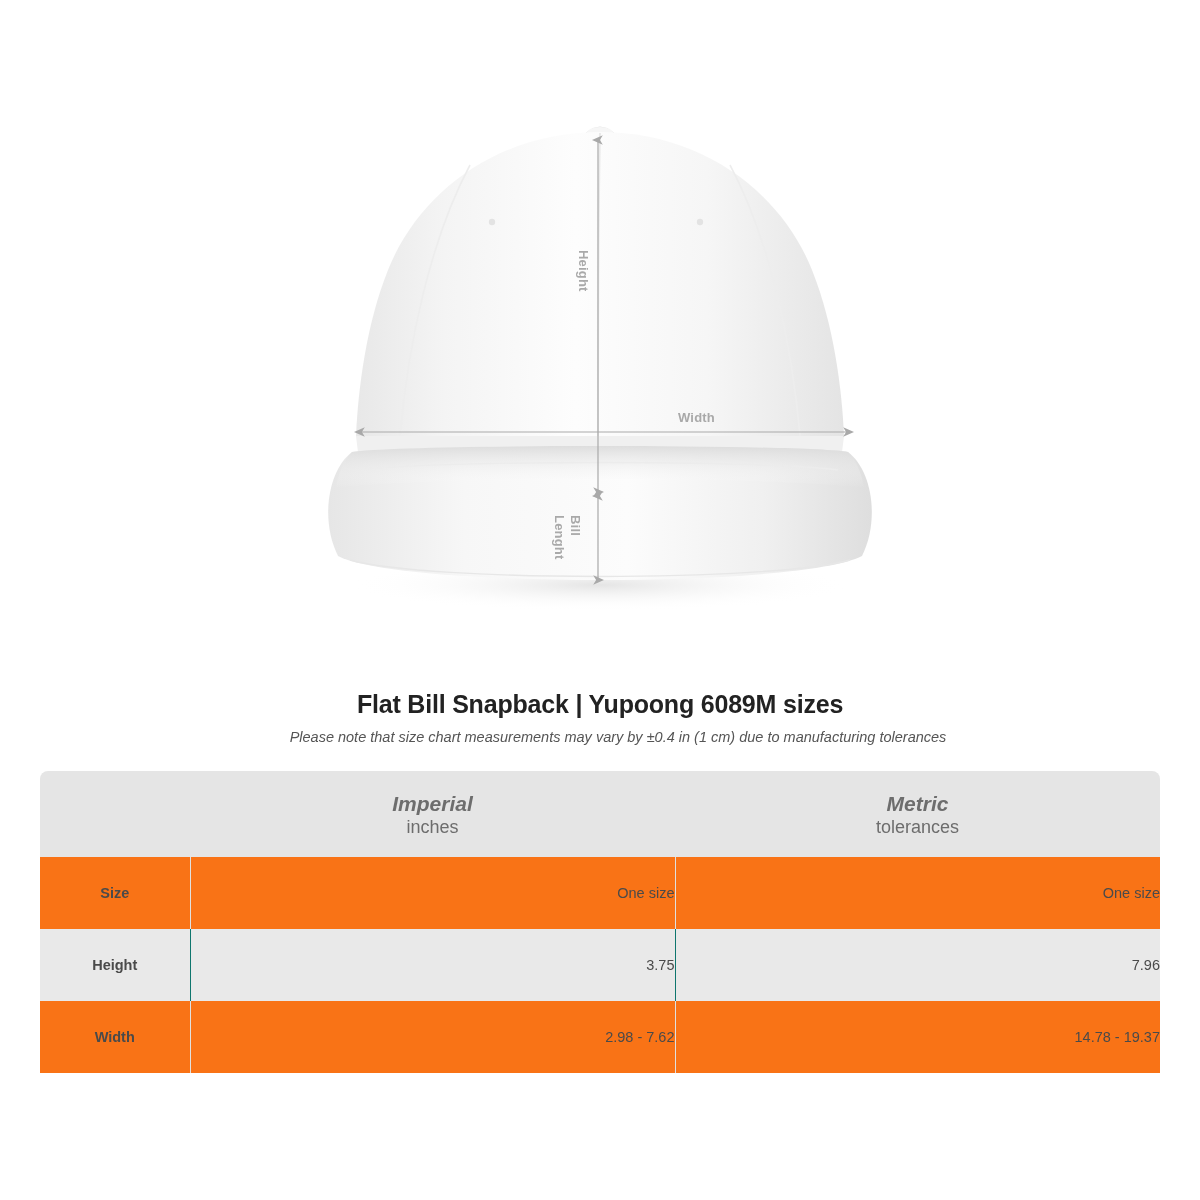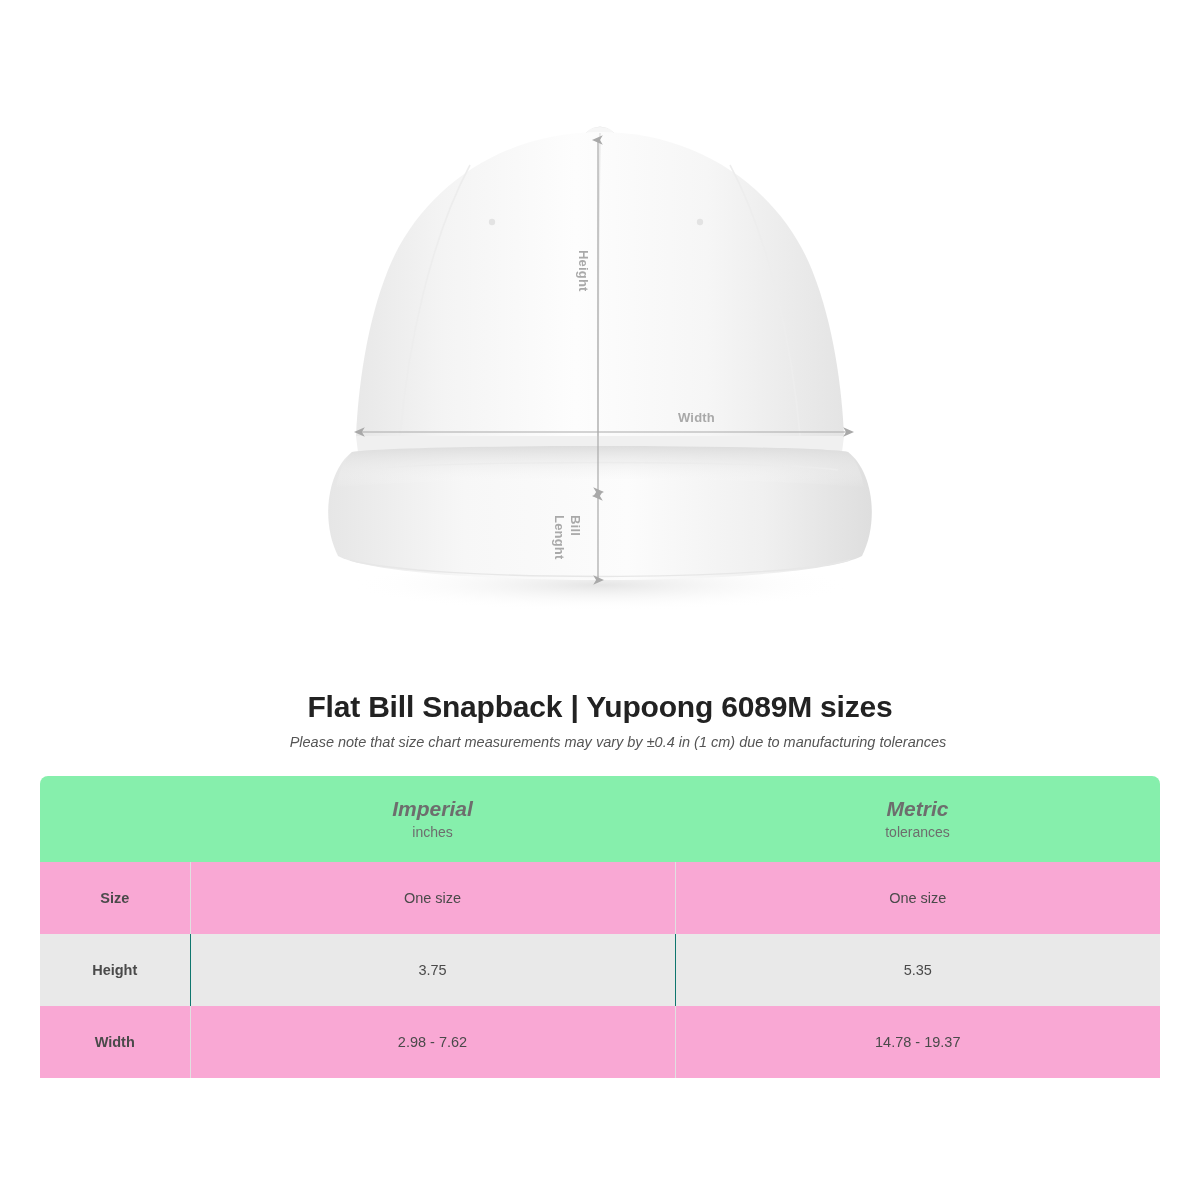--- a/index.html
+++ b/index.html
@@ -62,21 +62,21 @@
     flex-direction: row;
     gap: 1px;
   }
 
   
   .title-block {
     text-align: center;
     margin-top: 30px;
   }
   .chart-title {
-    font-size: 30px;
+    font-size: 25px;
     font-weight: bold;
     color: #222222;
     letter-spacing: -0.2px;
     margin: 0;
   }
   .chart-note {
     font-size: 14.5px;
     font-style: italic;
     color: #555555;
     margin: 10px 0 0 0;
@@ -92,42 +92,42 @@
     border-collapse: collapse;
     width: 1120px;
     table-layout: fixed;
   }
   table.size-table td, table.size-table th {
     border: none;
     padding: 0;
   }
 
   .hdr-row td {
-    background: #86efac;
+    background: #e5e5e5;
     height: 86px;
     vertical-align: middle;
     text-align: center;
   }
   .hdr-row td:first-child {
     border-top-left-radius: 8px;
   }
   .hdr-row td:last-child {
     border-top-right-radius: 8px;
     margin-top: 13px;
   }
   .unit-main {
     font-size: 21px;
     font-style: italic;
     font-weight: bold;
     color: #6d6d6d;
     display: block;
     line-height: 26px;
   }
   .unit-sub {
-    font-size: 14px;
+    font-size: 18px;
     color: #6d6d6d;
     display: block;
     line-height: 20px;
   }
 
   .body-row td {
     height: 72px;
     vertical-align: middle;
     text-align: center;
     font-size: 14.5px;
@@ -135,24 +135,25 @@
   }
   .body-row td.rowlabel {
     font-weight: bold;
     color: #4a4a4a;
     font-size: 14.5px;
   }
   .body-row.alt td {
     background: #e9e9e9;
   }
   .body-row.plain td {
-    background: #f9a8d4;
+    background: #f97316;
   }
   .body-row td.cell-val {
     border-left: 1px solid #e0e0e0;
+    text-align: right;
   }
   .body-row.alt td.cell-val {
     border-left: 1px solid #0f766e;
   }
   .col-label { width: 150px; }
   .col-imp { width: 485px; }
   .col-met { width: 485px; }
 </style>
 </head>
 <body>
@@ -273,21 +274,21 @@
 
         <tr class="body-row plain">
           <td class="rowlabel">Size</td>
           <td class="cell-val">One size</td>
           <td class="cell-val">One size</td>
         </tr>
 
         <tr class="body-row alt">
           <td class="rowlabel">Height</td>
           <td class="cell-val">3.75</td>
-          <td class="cell-val">5.35</td>
+          <td class="cell-val">7.96</td>
         </tr>
 
         <tr class="body-row plain">
           <td class="rowlabel">Width</td>
           <td class="cell-val">2.98 - 7.62</td>
           <td class="cell-val">14.78 - 19.37</td>
         </tr>
 
       </tbody>
     </table>

